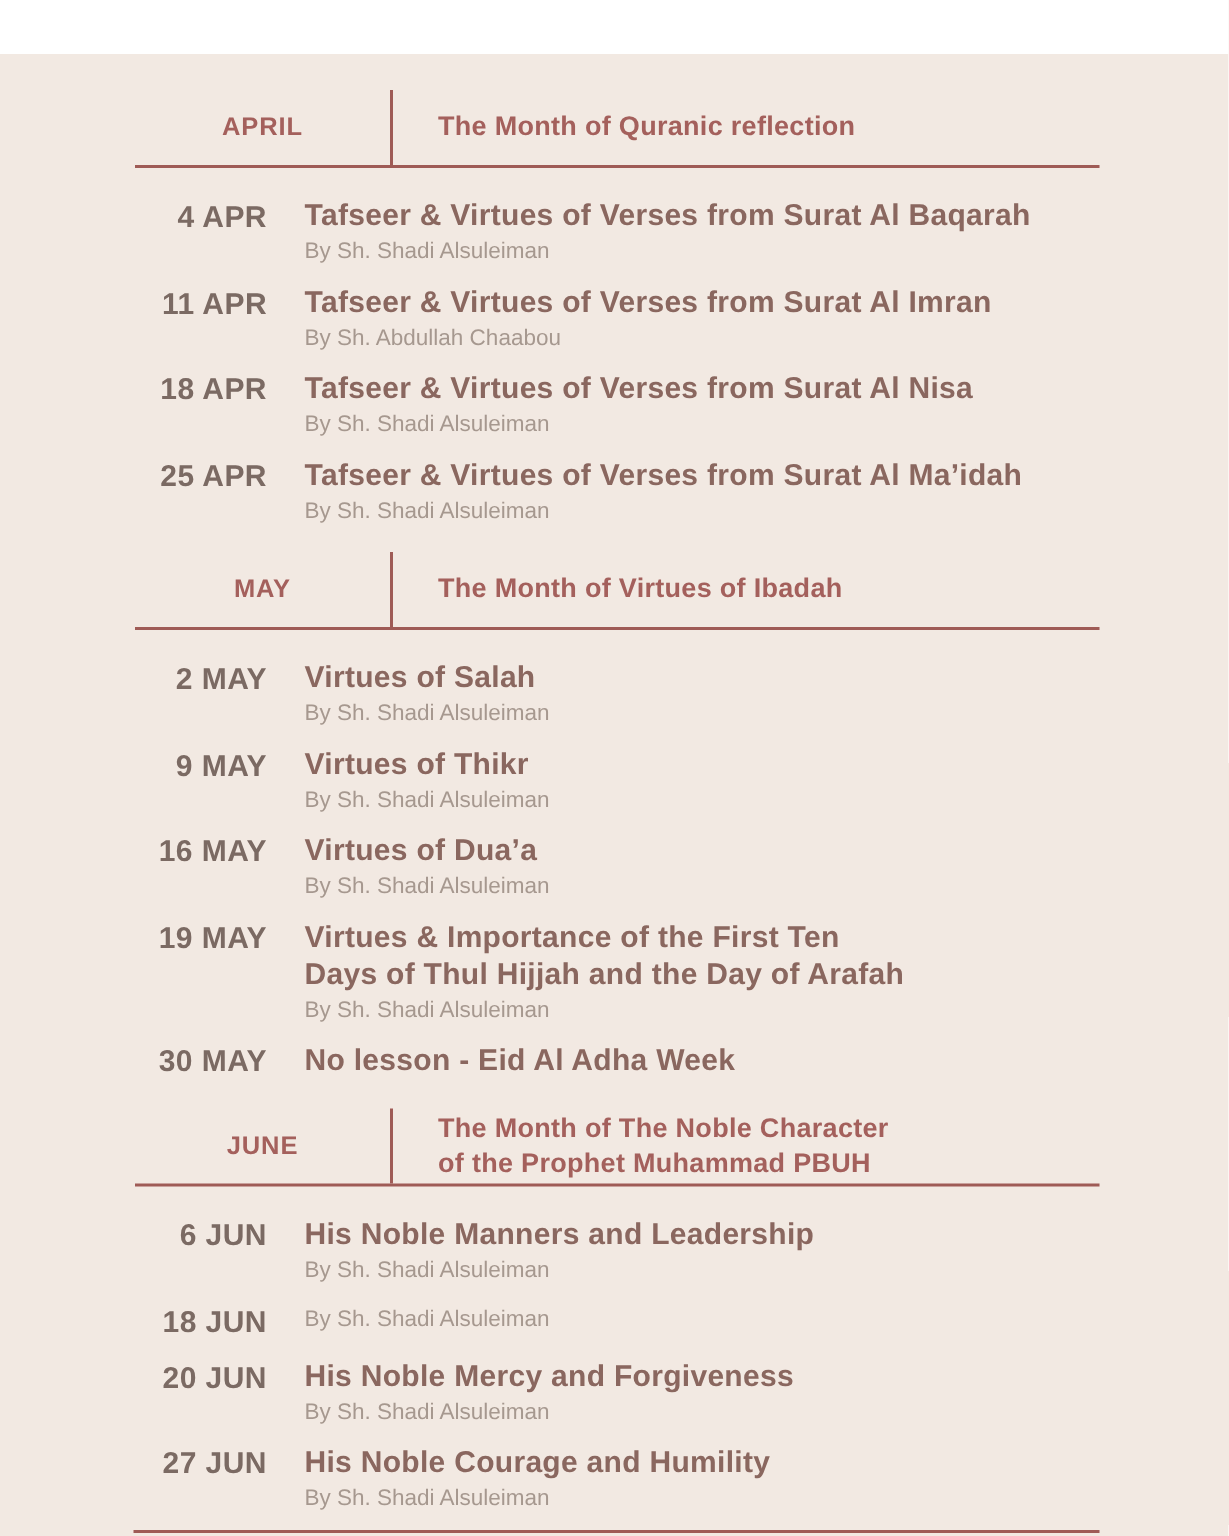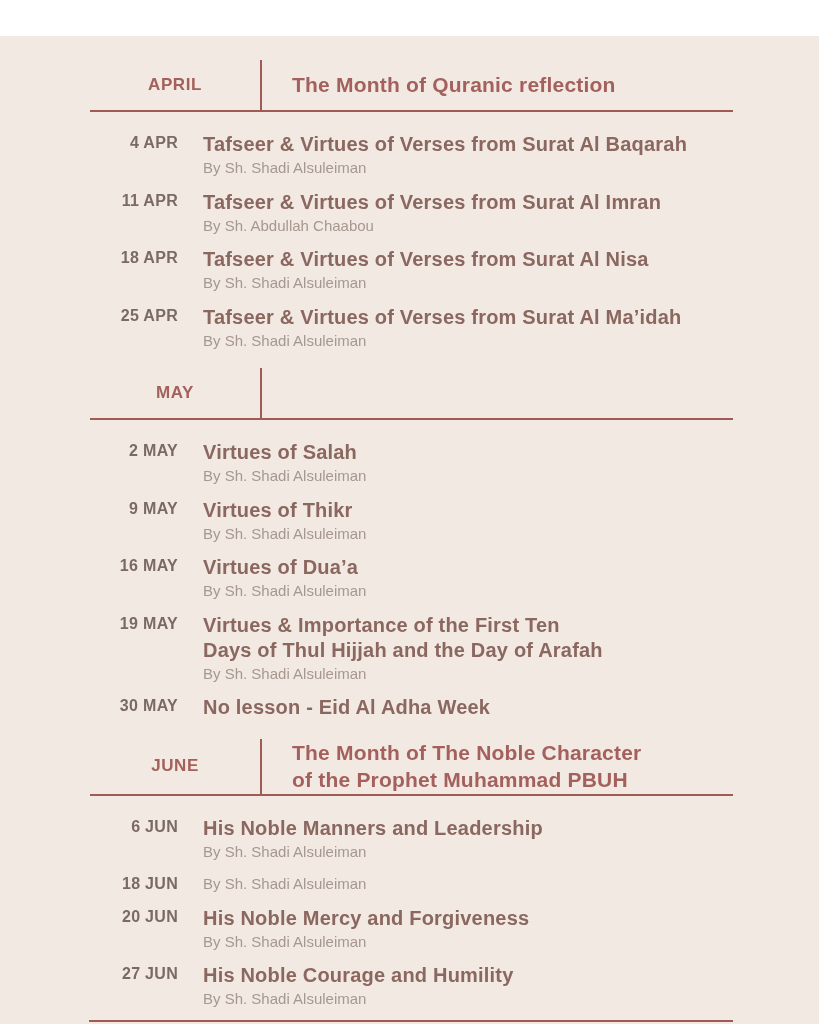--- a/index.html
+++ b/index.html
@@ -40,42 +40,42 @@
   }
   .vdivider {
     width: 2px;
     background: var(--rule);
   }
   .month-theme {
     padding-left: 30px;
     display: flex;
     flex-direction: column;
     justify-content: center;
-    font-size: 21px;
+    font-size: 18px;
     font-weight: bold;
     letter-spacing: 0.2px;
     color: var(--accent);
     line-height: 1.3;
   }
   .hrule {
     height: 2px;
     background: var(--rule);
   }
   .lessons {
     padding: 20px 0 6px 0;
   }
   .lesson {
     display: flex;
     margin-bottom: 12px;
   }
   .lesson-date {
     width: 88px;
     text-align: right;
     margin-right: 25px;
-    font-size: 16px;
+    font-size: 20px;
     font-weight: bold;
     letter-spacing: 0.3px;
     color: var(--date);
     padding-top: 2px;
     flex-shrink: 0;
   }
   .lesson-title {
     font-size: 20px;
     font-weight: bold;
     letter-spacing: 0.2px;
@@ -148,20 +148,24 @@
       <div class="lesson-speaker">By Sh. Shadi Alsuleiman</div>
     </div>
   </div>
 </div>
   </section>
 
   <section class="month">
     <header class="month-header">
       <div class="month-name">MAY</div>
       <div class="vdivider"></div>
+      <div class="month-theme">
+        <span class="theme-line1">The Month of Virtues of Ibadah</span>
+        <span class="theme-line2"></span>
+      </div>
     </header>
     <div class="hrule"></div>
     <div class="lessons">
   <div class="lesson">
     <div class="lesson-date">2 MAY</div>
     <div class="lesson-body">
       <div class="lesson-title title1">Virtues of Salah</div>
       <div class="lesson-title title2"></div>
       <div class="lesson-speaker">By Sh. Shadi Alsuleiman</div>
     </div>

